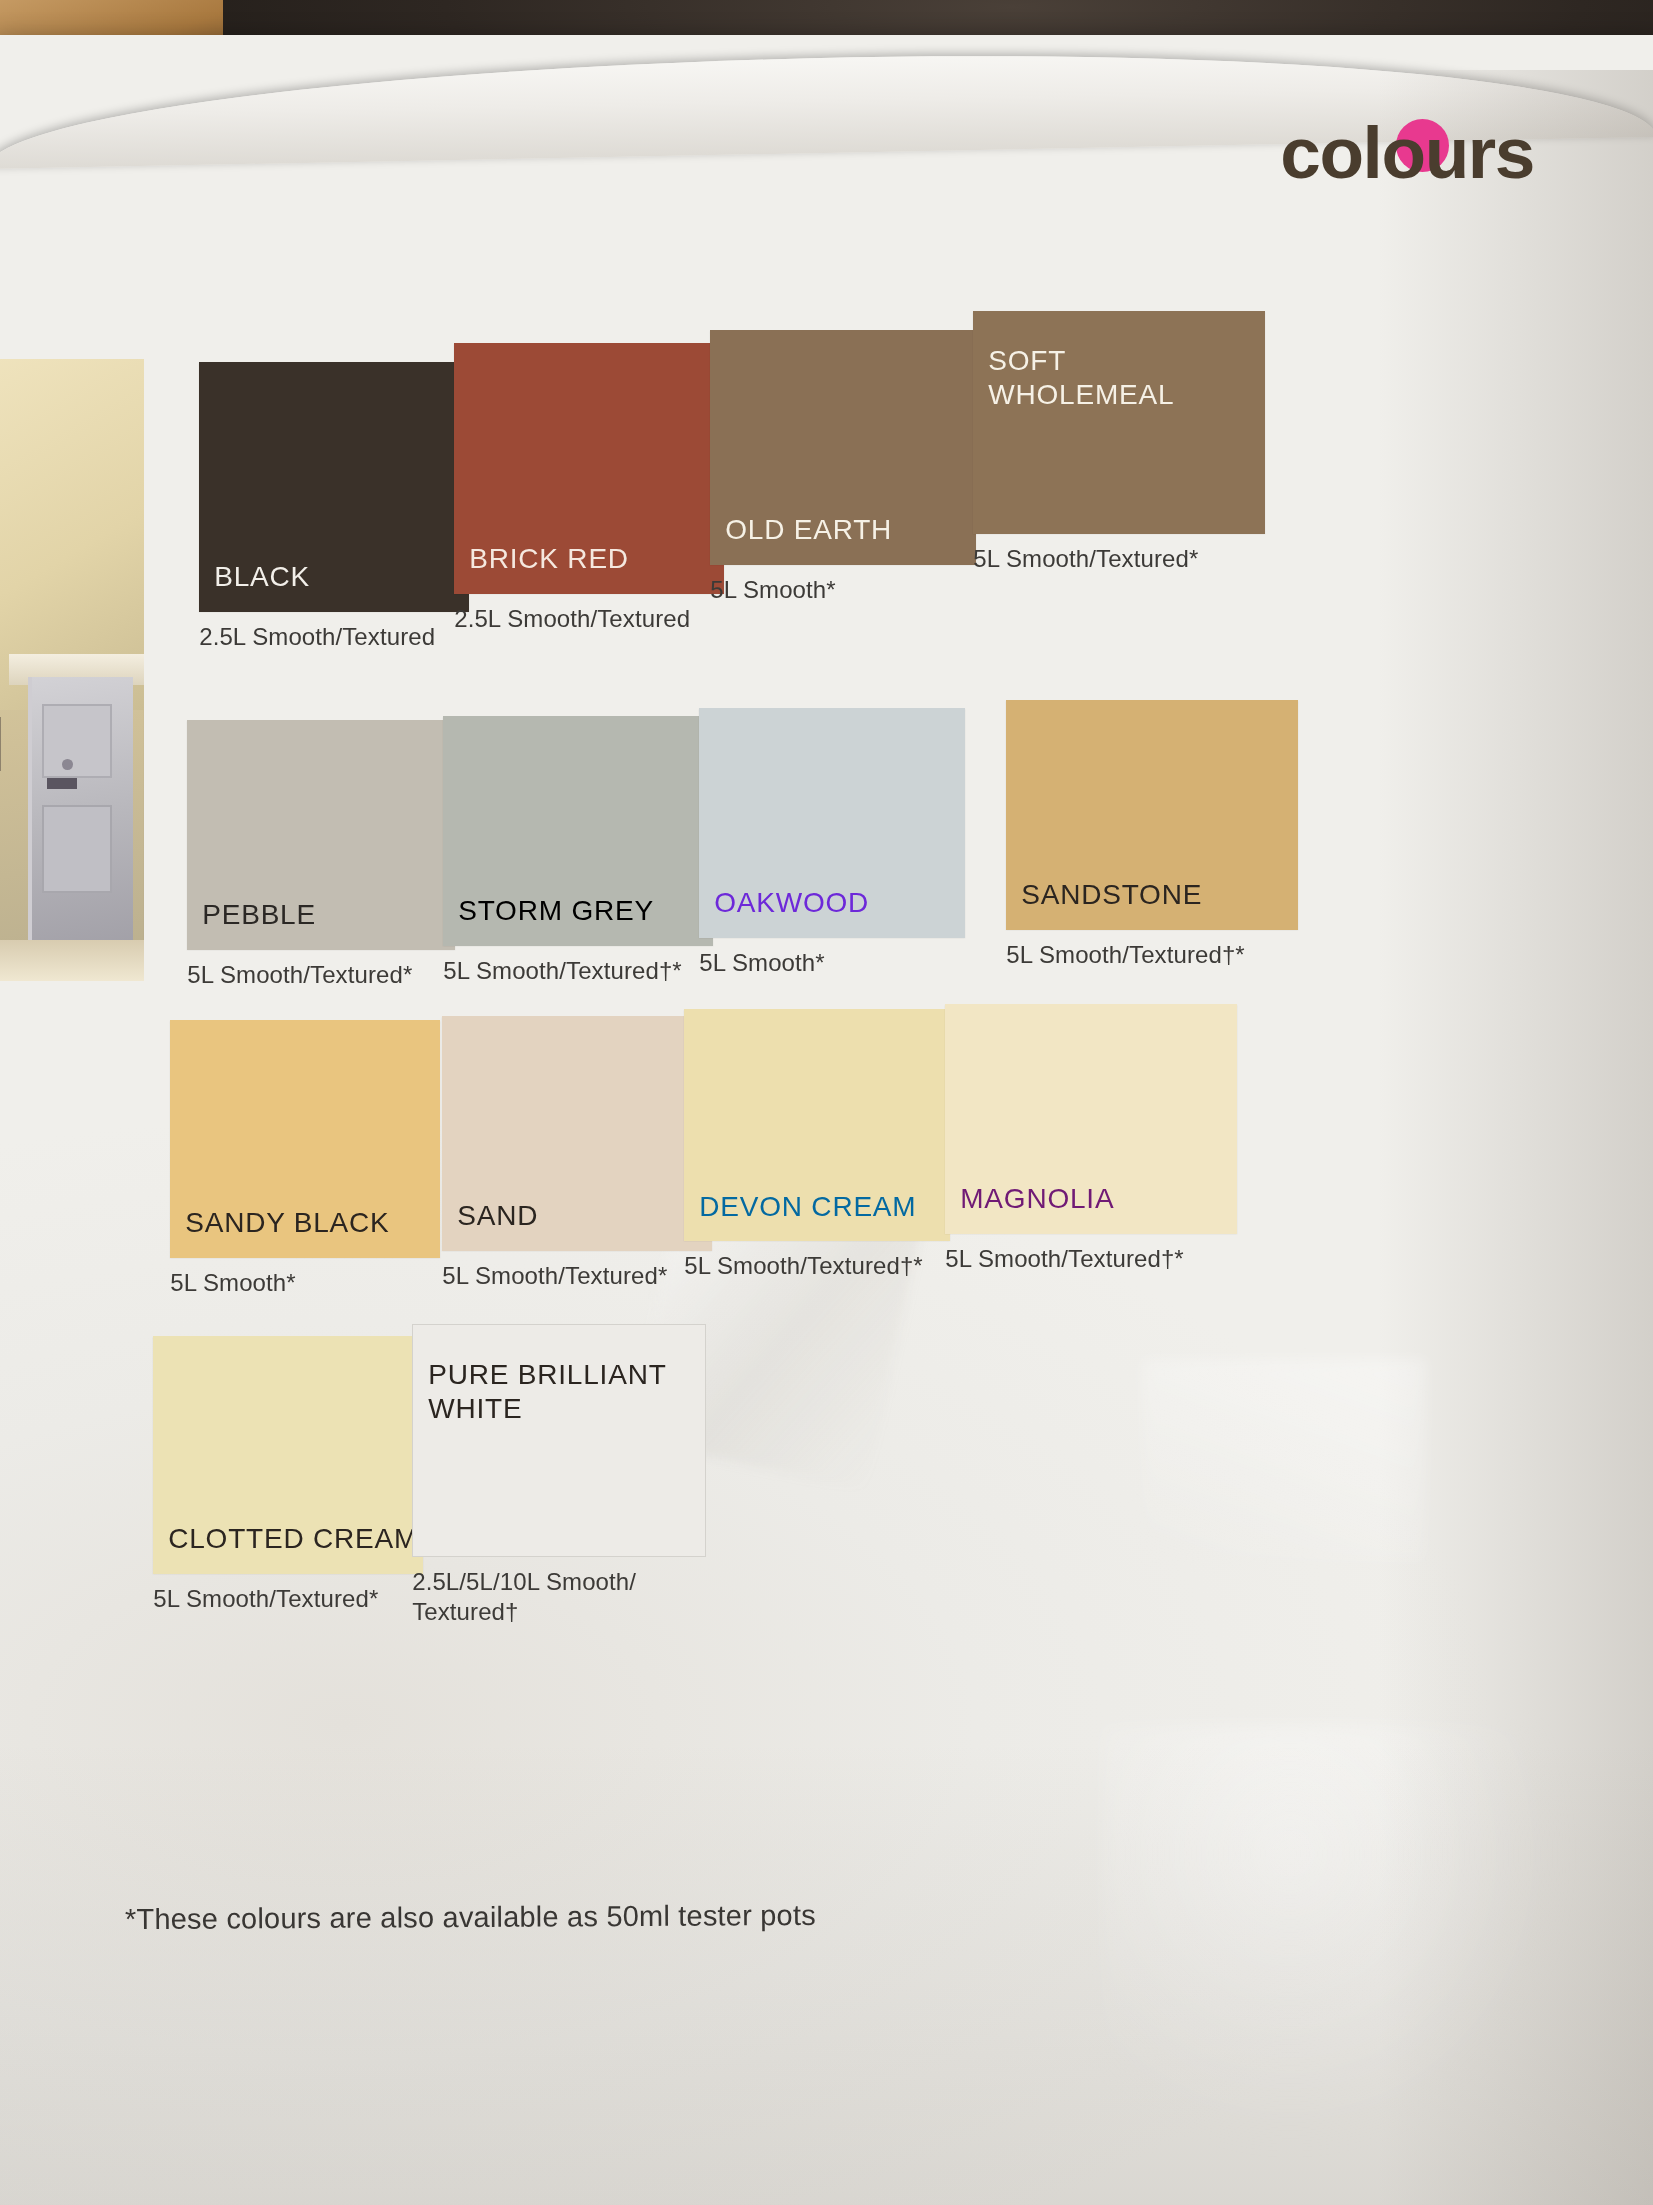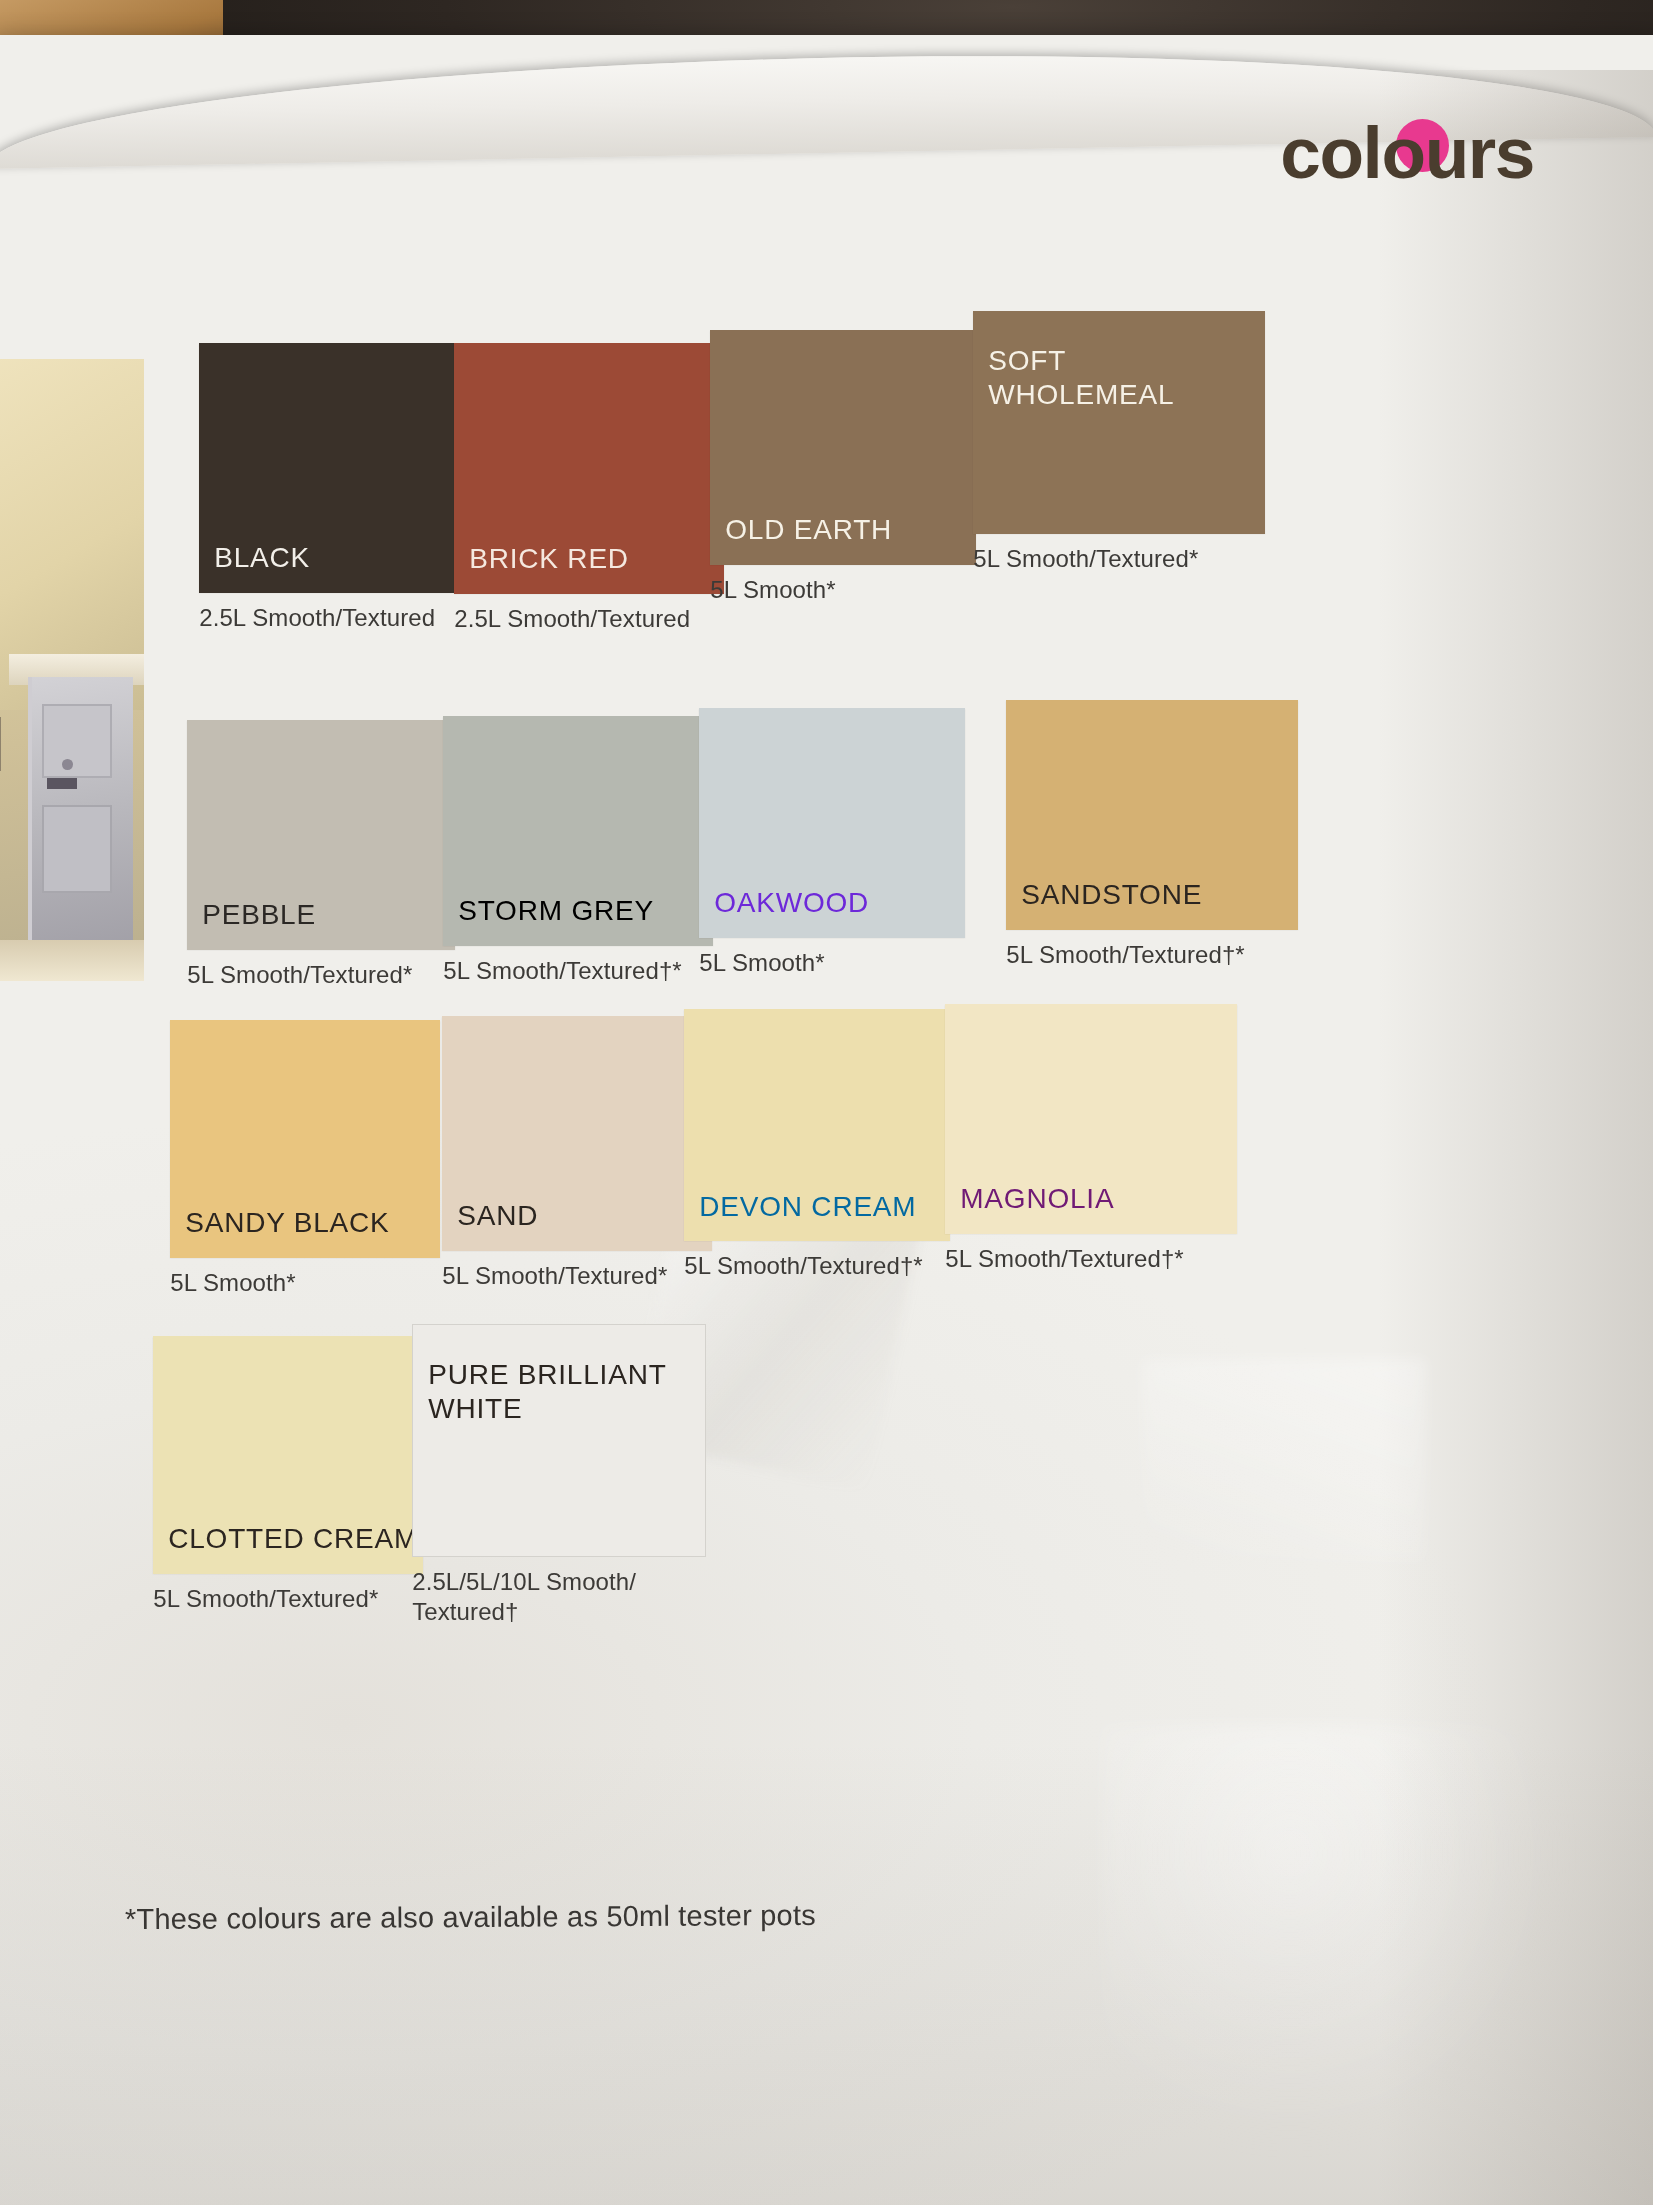--- a/index.html
+++ b/index.html
@@ -170,21 +170,21 @@
     <div class="panel2"></div>
     <div class="sky"></div>
   </div>
 
   <div class="crease" id="crease1"></div>
   <div class="crease" id="crease3"></div>
   <div class="crease" id="crease2"></div>
 
   <div id="grid">
       <div class="row" style="top: 0px; position: absolute; height: 365px;">
-        <div class="cell" style="left: 61px; top: 32px; width: 270px;">
+        <div class="cell" style="left: 61px; top: 51px; width: 270px;">
           <div class="swatch" style="width: 270px; height: 250px; background: rgb(58, 49, 41);">
             <div class="swatch-name name-bottom" style="color: rgb(242, 239, 233);">BLACK</div>
           </div>
           <div class="caption">2.5L Smooth/Textured</div>
         </div>
         <div class="cell" style="left: 316px; top: 32px; width: 270px;">
           <div class="swatch" style="width: 270px; height: 251px; background: rgb(156, 74, 54);">
             <div class="swatch-name name-bottom" style="color: rgb(245, 232, 223);">BRICK RED</div>
           </div>
           <div class="caption">2.5L Smooth/Textured</div>

